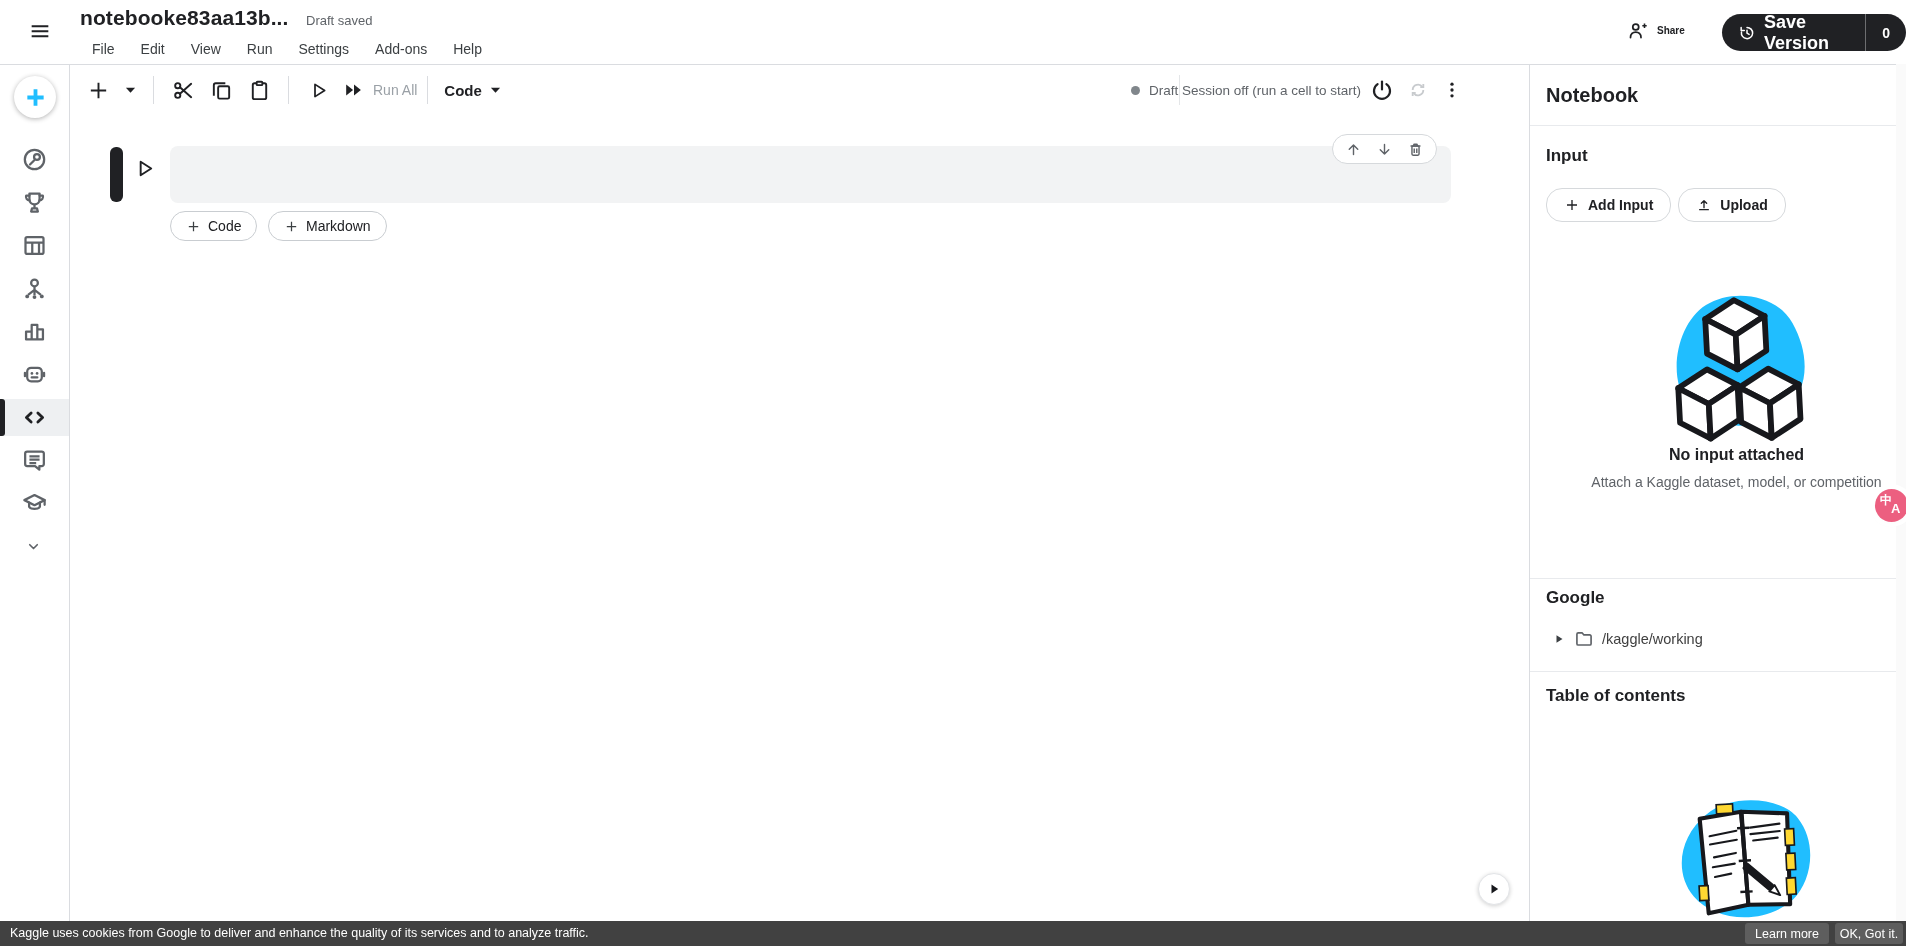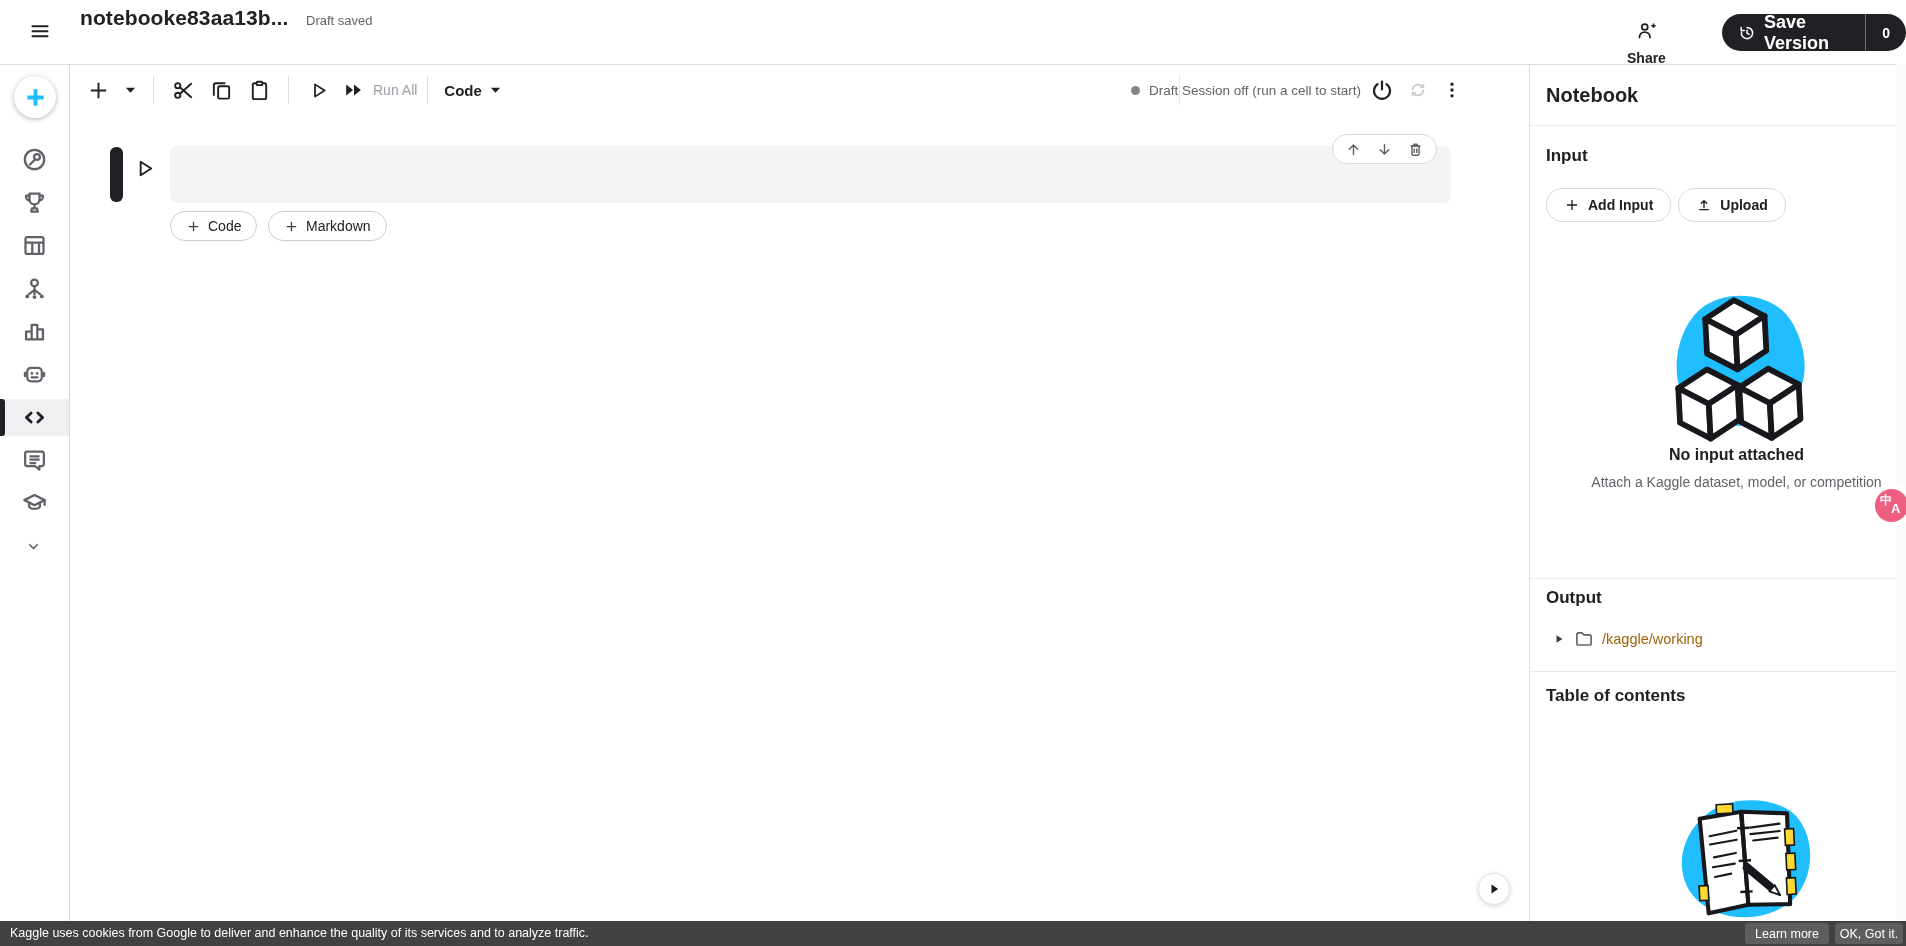--- a/index.html
+++ b/index.html
@@ -7,21 +7,21 @@
        font-family:"Liberation Sans", sans-serif;color:#202124;}
   svg{display:block;}
 
   
   .header{position:absolute;left:0;top:0;width:1906px;height:64px;background:#fff;border-bottom:1px solid #dadce0;z-index:5;}
   .hamburger{position:absolute;left:27px;top:23px;width:26px;height:20px;cursor:pointer;}
   .nb-title{position:absolute;left:80px;top:6px;font-size:21px;font-weight:700;letter-spacing:.1px;}
   .draft-status{position:absolute;left:306px;top:13px;font-size:13px;color:#5f6368;}
   .menubar{position:absolute;left:86px;top:40px;display:flex;gap:14px;font-size:14px;color:#3c4043;}
   .menubar span{cursor:pointer;padding:1px 6px;}
-  .share{position:absolute;left:1627px;top:20px;display:flex;align-items:center;gap:9px;font-size:14px;font-weight:600;cursor:pointer;flex-direction:column;}
+  .share{position:absolute;left:1627px;top:20px;display:flex;align-items:center;gap:9px;font-size:10px;font-weight:600;cursor:pointer;}
   .save-pill{position:absolute;left:1722px;top:14px;height:37px;border-radius:19px;background:#202124;color:#fff;
              display:flex;align-items:center;padding-left:16px;cursor:pointer;}
   .save-pill .lbl{font-size:18px;font-weight:700;margin-left:8px;}
   .save-pill .divider{width:1px;height:37px;background:rgba(255,255,255,.35);margin-left:14px;}
   .save-pill .count{font-size:14px;font-weight:700;padding:0 16px;}
 
   
   .rail{position:absolute;left:0;top:64px;width:69px;height:882px;background:#fff;border-right:1px solid #dadce0;z-index:4;}
   .create-btn{position:absolute;left:14px;top:12px;width:42px;height:42px;border-radius:50%;background:#fff;
               box-shadow:0 1px 5px rgba(0,0,0,.3);display:flex;align-items:center;justify-content:center;cursor:pointer;}
@@ -61,21 +61,21 @@
   .sec-h{position:absolute;left:16px;font-size:17px;font-weight:700;}
   .sec-chevron{position:absolute;left:370px;width:16px;height:16px;cursor:pointer;}
   .pill-btn{height:32px;border:1px solid #d6d9dc;border-radius:16px;background:#fff;display:flex;align-items:center;
             gap:8px;padding:0 17px;font-size:14px;font-weight:600;color:#202124;cursor:pointer;}
   .input-btns{position:absolute;left:16px;top:124px;display:flex;gap:7px;}
   .empty-title{position:absolute;left:0;top:382px;width:413px;text-align:center;font-size:16px;font-weight:700;}
   .empty-sub{position:absolute;left:0;top:410px;width:413px;text-align:center;font-size:14px;color:#5f6368;}
   .out-row{position:absolute;left:0;top:562px;width:413px;height:28px;cursor:pointer;}
   .out-caret{position:absolute;left:25px;top:7px;}
   .out-folder{position:absolute;left:44px;top:3px;}
-  .out-path{position:absolute;left:72px;top:5px;font-size:14.5px;color:#a16207;}
+  .out-path{position:absolute;left:72px;top:5px;font-size:14.5px;color:#404040;}
   .out-sync{position:absolute;left:372px;top:3px;cursor:pointer;}
 
   
   .collapse-btn{position:absolute;left:1478px;top:873px;width:30px;height:30px;border-radius:50%;background:#fff;
                 border:1px solid #e3e5e8;box-shadow:0 1px 4px rgba(0,0,0,.18);display:flex;align-items:center;justify-content:center;
                 cursor:pointer;z-index:6;}
   .translate-badge{position:absolute;left:1875px;top:489px;width:33px;height:33px;border-radius:50%;background:#ec5f80;
                    box-shadow:0 0 0 5px rgba(255,255,255,.95), 0 1px 4px rgba(0,0,0,.25);z-index:6;cursor:pointer;}
   .translate-badge .zh{position:absolute;left:5px;top:3px;color:#fff;font-size:12px;font-weight:700;}
   .translate-badge .en{position:absolute;left:16px;top:12px;color:#fff;font-size:13px;font-weight:700;}
@@ -100,20 +100,29 @@
 <div class="app">
 
   <div class="header">
     <div class="hamburger">
       <svg viewBox="0 0 24 24" width="26" height="20">
           <path d="M2 4h20M2 10h20M2 16h20" stroke="#202124" stroke-width="2.4"></path>
         </svg>
     </div>
     <div class="nb-title">notebooke83aa13b...</div>
     <div class="draft-status">Draft saved</div>
+    <div class="menubar">
+      <span>File</span>
+      <span>Edit</span>
+      <span>View</span>
+      <span>Run</span>
+      <span>Settings</span>
+      <span>Add-ons</span>
+      <span>Help</span>
+    </div>
     <div class="share">
       <span>
         <svg viewBox="0 0 24 24" width="21" height="21" fill="none" stroke="#202124" stroke-width="2">
           <circle cx="10" cy="8" r="3.4"></circle>
             <path d="M4 20c0-4 2.7-6.2 6-6.2s6 2.2 6 6.2" stroke-linecap="round"></path>
           <path d="M17.5 6.5h5M20 4v5" stroke-width="1.8"></path>
         </svg>
       </span>
       <span>Share</span>
     </div>
@@ -424,21 +433,21 @@
           <path d="M138,86 L174,107 L138,128 L102,107 Z" transform="translate(0,21)"></path>
             <path d="M102,107 L138,128 L138,170 L102,149 Z" transform="translate(0,21)"></path>
             <path d="M174,107 L138,128 L138,170 L174,149 Z" transform="translate(0,21)"></path>
         </g>
       </svg>
     </div>
     <div class="empty-title">No input attached</div>
     <div class="empty-sub">Attach a Kaggle dataset, model, or competition</div>
 
     <div class="p-div" style="top:514px"></div>
-    <div class="sec-h" style="top:524px">Output</div>
+    <div class="sec-h" style="top:524px">Google</div>
     <span class="sec-chevron" style="top:528px">
       <svg viewBox="0 0 24 24" width="16" height="16" fill="none" stroke="#202124" stroke-width="2.3" stroke-linecap="round" stroke-linejoin="round">
           <path d="M6 15l6-6 6 6"></path>
         </svg>
     </span>
 
     <div class="out-row">
       <span class="out-caret">
         <svg viewBox="0 0 12 14" width="9" height="12">
             <polygon points="2,2 10,7 2,12" fill="#3c4043"></polygon>

